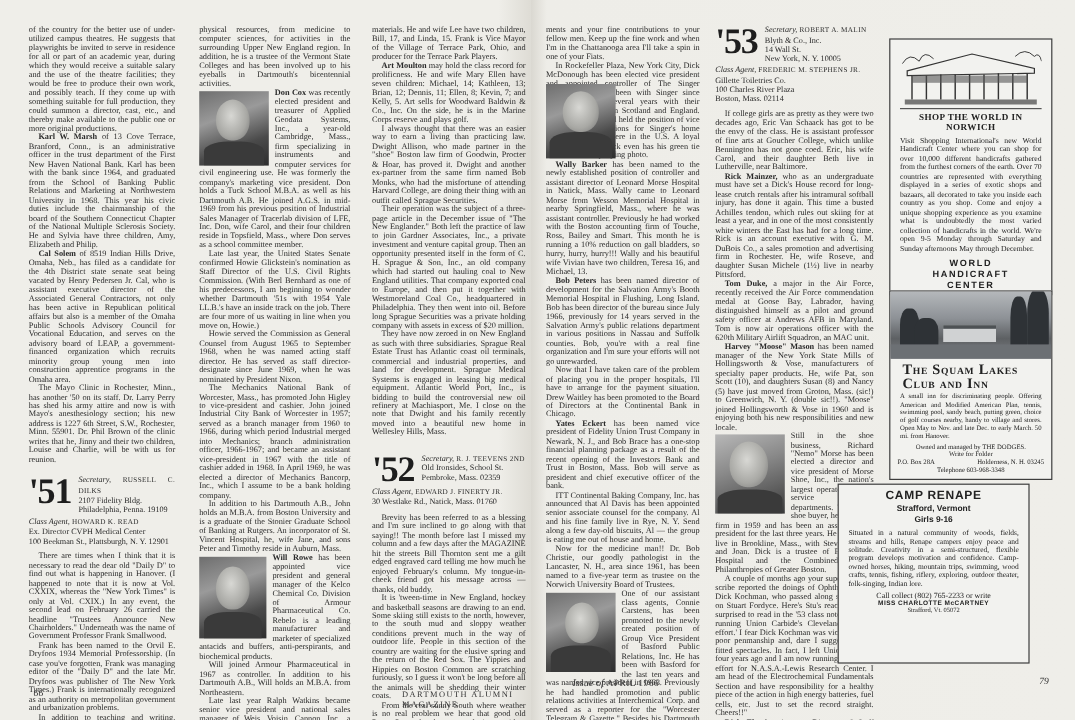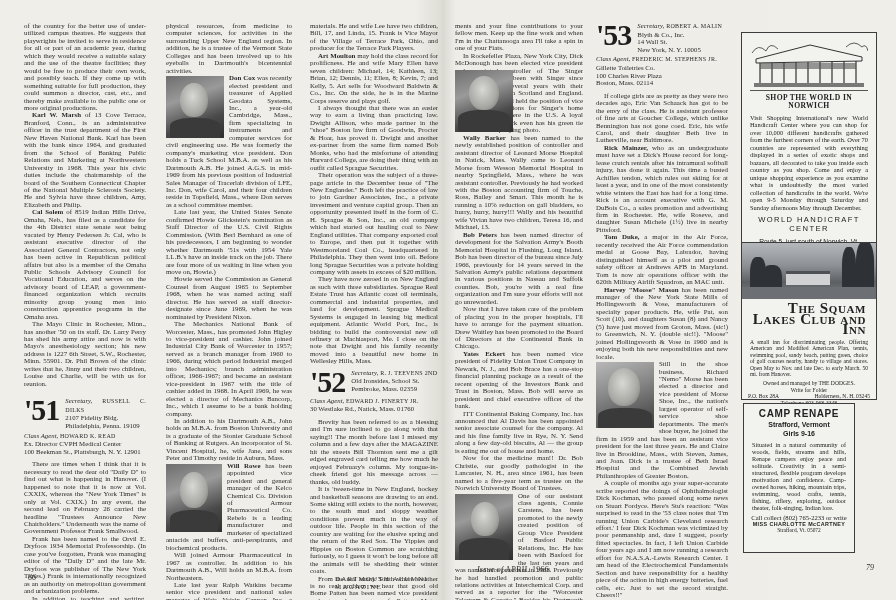--- a/index.html
+++ b/index.html
@@ -27,31 +27,31 @@
   .photo { float: left; margin: 2px 5px 2px 0; background: linear-gradient(160deg, #6e6e6e 0%, #9a9a9a 35%, #4a4a4a 70%, #2e2e2e 100%); position: relative; overflow: hidden; }
   .photo .head { position: absolute; border-radius: 50% 50% 46% 46%; background: radial-gradient(ellipse at 45% 40%, #d8d8d4 0%, #a8a8a4 60%, #707070 100%); }
   .photo .suit { position: absolute; bottom: 0; background: #3a3a3a; border-radius: 40% 40% 0 0; }
   .page-num { position: absolute; font-size: 8px; color: #333; font-style: italic; }
   .footer { position: absolute; font-size: 7px; letter-spacing: 1.2px; color: #333; }
   .issue { position: absolute; font-size: 8.5px; color: #333; }
   .issue i { font-style: italic; margin-left: 22px; }
   .ad { position: absolute; border: 1.5px solid #3d3d3d; background: #f2f2ef; font-family: "Liberation Serif", serif; color: #222; }
   .ad1 { left: 741px; top: 32px; width: 136px; height: 214px; }
   .ad2 { left: 741px; top: 242px; width: 136px; height: 158px; }
-  .ad3 { left: 743px; top: 403px; width: 112px; height: 150px; }
+  .ad3 { left: 698px; top: 403px; width: 160px; height: 150px; }
   .ad1 .sketch { margin: 6px 8px 0 8px; height: 52px; border-bottom: 1px solid #555; position: relative; }
   .ad-title { text-align: center; font-weight: bold; font-size: 7.6px; line-height: 8.4px; letter-spacing: 0.4px; margin-top: 3px; }
   .ad-body { font-size: 6.4px; line-height: 7.5px; text-align: justify; padding: 3px 8px 0 8px; }
-  .ad-foot-title { text-align: center; font-family: "Liberation Sans", sans-serif; font-weight: normal; font-size: 7.6px; letter-spacing: 1.4px; line-height: 8.6px; margin-top: 5px; }
+  .ad-foot-title { text-align: center; font-family: "Liberation Sans", sans-serif; font-weight: bold; font-size: 7.6px; letter-spacing: 1.4px; line-height: 8.6px; margin-top: 5px; }
   .ad-foot-sub { text-align: center; font-family: "Liberation Sans", sans-serif; font-size: 6.6px; margin-top: 4px; }
   .ad2 .pic { height: 56px; background: linear-gradient(to bottom, #b5b8bb 0%, #8d9196 40%, #5d6063 70%, #7d8083 100%); position: relative; overflow: hidden; }
   .ad2 .pic .tree { position: absolute; bottom: 8px; background: #2e3236; border-radius: 40% 40% 10% 10%; }
   .ad2 .pic .inn { position: absolute; left: 44px; bottom: 14px; width: 44px; height: 14px; background: #d0d2d3; border-top: 3px solid #4d5154; }
   .ad2 .pic .lawn { position: absolute; bottom: 0; left: 0; right: 0; height: 12px; background: #6c7074; }
-  .ad2 .t2 { text-align: right; font-size: 15px; letter-spacing: 0.6px; font-variant: small-caps; line-height: 10.5px; margin-top: 4px; font-weight: bold; }
+  .ad2 .t2 { text-align: left; font-size: 12px; letter-spacing: 0.6px; font-variant: small-caps; line-height: 10.5px; margin-top: 4px; font-weight: bold; }
   .ad2 .ad-body { font-size: 5.6px; line-height: 6.6px; padding-top: 4px; }
   .ad2 .contact { font-size: 5.6px; line-height: 6.5px; text-align: center; padding: 2px 6px 0 6px; }
   .ad2 .contact-row { display: flex; justify-content: space-between; padding: 0 6px; font-size: 5.6px; line-height: 6.5px; }
   .ad3 .camp-title { text-align: center; font-family: "Liberation Sans", sans-serif; font-weight: bold; font-size: 10px; letter-spacing: 0.6px; margin-top: 4px; }
   .ad3 .camp-sub { text-align: center; font-family: "Liberation Sans", sans-serif; font-weight: bold; font-size: 7px; margin-top: 2px; }
   .ad3 .ad-body { font-size: 6.2px; line-height: 7px; padding-top: 4px; }
   .ad3 .call { text-align: center; font-size: 6.6px; margin-top: 3px; }
   .ad3 .call-name { text-align: center; font-family: "Liberation Sans", sans-serif; font-size: 5.4px; letter-spacing: 0.4px; font-weight: bold; }
   .ad3 .call-addr { text-align: center; font-size: 5.4px; }
 </style>
@@ -113,21 +113,21 @@
       
     </div>
 
     <div class="col c3">
       <p class="noindent">materials. He and wife Lee have two children, Bill, 17, and Linda, 15. Frank is Vice Mayor of the Village of Terrace Park, Ohio, and producer for the Terrace Park Players.</p>
       <p><b>Art Moulton</b><span> may hold the class record for prolificness. He and wife Mary Ellen have seven children: Michael, 14; Kathleen, 13; Brian, 12; Dennis, 11; Ellen, 8; Kevin, 7; and Kelly, 5. Art sells for Woodward Baldwin &amp; Co., Inc. On the side, he is in the Marine Corps reserve and plays golf.</span></p>
       <p>I always thought that there was an easier way to earn a living than practicing law. Dwight Allison, who made partner in the "shoe" Boston law firm of Goodwin, Procter &amp; Hoar, has proved it. Dwight and another ex-partner from the same firm named Bob Monks, who had the misfortune of attending Harvard College, are doing their thing with an outfit called Sprague Securities.</p>
       <p>Their operation was the subject of a three-page article in the December issue of "The New Englander." Both left the practice of law to join Gardner Associates, Inc., a private investment and venture capital group. Then an opportunity presented itself in the form of C. H. Sprague &amp; Son, Inc., an old company which had started out hauling coal to New England utilities. That company exported coal to Europe, and then put it together with Westmoreland Coal Co., headquartered in Philadelphia. They then went into oil. Before long Sprague Securities was a private holding company with assets in excess of $20 million.</p>
       <p>They have now zeroed in on New England as such with three subsidiaries. Sprague Real Estate Trust has Atlantic coast oil terminals, commercial and industrial properties, and land for development. Sprague Medical Systems is engaged in leasing big medical equipment. Atlantic World Port, Inc., is bidding to build the controversial new oil refinery at Machiasport, Me. I close on the note that Dwight and his family recently moved into a beautiful new home in Wellesley Hills, Mass.</p>
 
-      <div class="class-head" style="margin-top:4px;">
+      <div class="class-head" style="margin-top:14px;">
         <div class="class-year">'52</div>
         <div class="class-sec">
           <i>Secretary,</i> <span class="smallcaps">R. J. TEEVENS 2ND</span><br>
           <span>Old Ironsides, School St.</span><br>
           <span>Pembroke, Mass. 02359</span>
         </div>
       </div>
       <div class="agent">
         <i>Class Agent,</i> <span class="smallcaps">EDWARD J. FINERTY JR.</span><br>
         <span>30 Westlake Rd., Natick, Mass. 01760</span>

